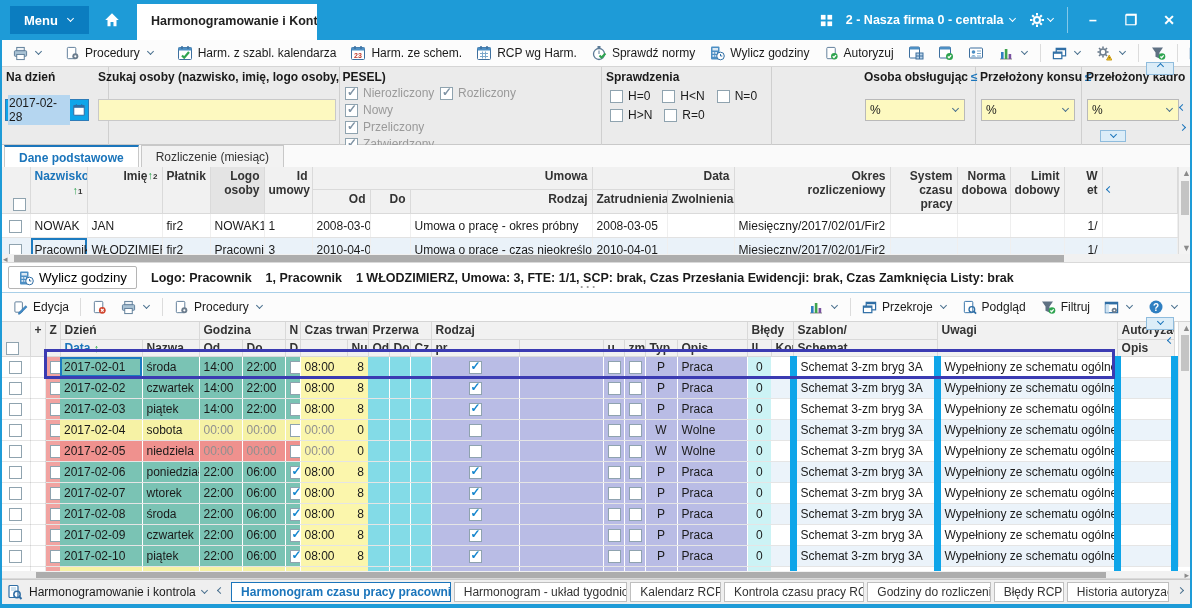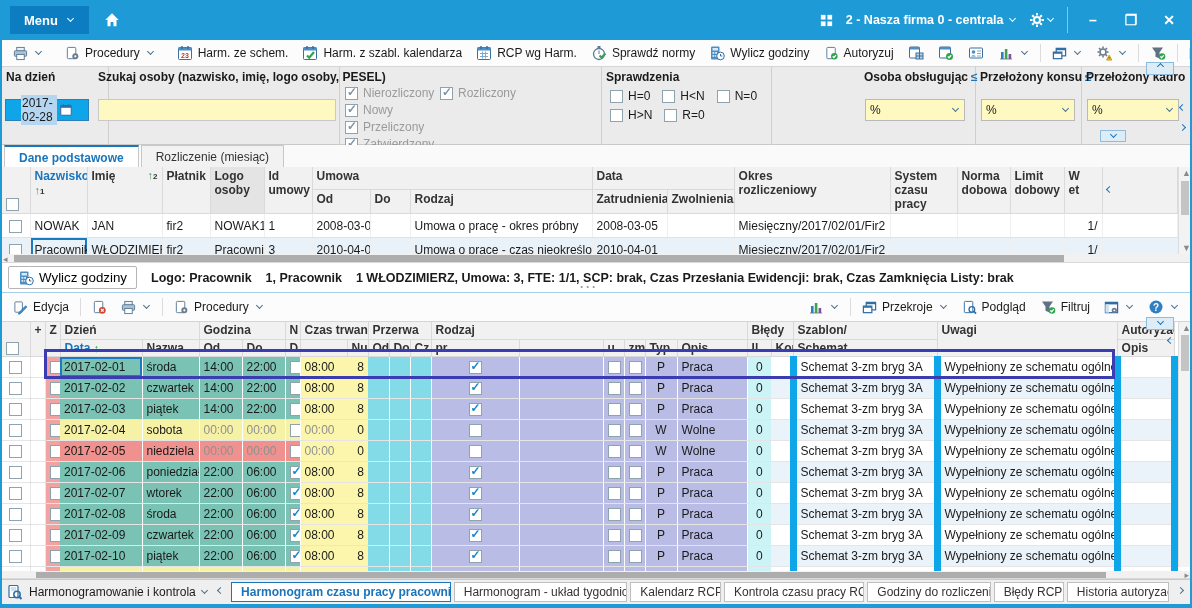--- a/index.html
+++ b/index.html
@@ -28,39 +28,39 @@
   .tbtn{display:flex;align-items:center;gap:5px;padding:0 7px;height:24px;color:#1a1a1a}
   .sep{width:1px;height:18px;background:#DCDCDC;margin:0 4px}
   .tb-right{margin-left:auto;display:flex;align-items:center}
   .popchev{position:absolute;width:28px;height:13px;background:#DCEDF8;border:1px solid #8FBCDD;display:flex;align-items:center;justify-content:center;z-index:30}
   
   #filterbar{position:absolute;left:2px;top:67px;width:1188px;height:78px;background:#EBEBEB;border-bottom:1px solid #C9C9C9;font-size:12px}
   .fsec{position:absolute;top:0;height:78px;border-right:1px solid #CFCFCF;padding:3px 4px}
   .flabel{font-weight:bold;color:#1a1a1a;white-space:nowrap}
   .op{color:#1B75BB;font-weight:bold;margin-left:3px}
   .yinput{background:#FDF9C0;border:1px solid #C9C9C9;height:22px}
-  .dateinput{position:absolute;left:3px;top:32px;width:84px;height:22px;background:#0ea5e9;border:1px solid #2E7CB8;display:flex;align-items:center;padding:0 15px;gap:2px}
+  .dateinput{position:absolute;left:3px;top:32px;width:84px;height:22px;background:#0ea5e9;border:1px solid #2E7CB8;display:flex;align-items:center;padding:0 2px;gap:2px}
   .dateinput .selhl{background:#B5D6F0;padding:1px 1px;font-size:12px}
   .sel{background:#FDF9C0;border:1px solid #B9B9B9;height:22px;display:flex;align-items:center;padding:0 4px;justify-content:space-between}
   .optrow{display:flex;align-items:center;gap:5px;margin-top:3px;white-space:nowrap;color:#1a1a1a}
   .optrow.dis{color:#9a9a9a}
   .cb{display:inline-block;width:13px;height:13px;background:#fff;border:1px solid #8fa3af;position:relative;flex:0 0 13px;vertical-align:middle}
   .cb.ck::after{content:"✓";position:absolute;left:-1px;top:-3px;width:14px;text-align:center;font-size:12px;font-weight:bold;color:#1486CE}
   .cb.dis::after{color:#7f93a4}
   .rb{display:inline-block;width:13px;height:13px;border:1px solid #8a9aa6;border-radius:50%;background:#fff;position:relative;flex:0 0 13px}
   .rb.sel::after{content:"";position:absolute;left:3px;top:3px;width:5px;height:5px;border-radius:50%;background:#1B75BB}
   
   #uppertabs{position:absolute;left:2px;top:145px;width:1188px;height:22px;background:#FAFAFA;display:flex;align-items:flex-end;padding-left:2px}
   .utab{height:22px;padding:4px 14px 0;border:1px solid #C8C8C8;border-bottom:none;background:#F2F2F2;color:#333;margin-right:2px;white-space:nowrap}
   .utab.active{background:#fff;border-top:2px solid #1B75BB;color:#1B75BB;font-weight:bold}
   
   table{border-collapse:collapse;table-layout:fixed}
   th,td{overflow:hidden;white-space:nowrap}
   #empgrid{position:absolute;left:2px;top:167px;width:1176px;height:88px;overflow:hidden}
-  #empgrid th{background:#F1F1F1;border-right:1px solid #DADADA;border-bottom:1px solid #DADADA;font-weight:bold;color:#333;text-align:left;vertical-align:top;padding:2px 4px;white-space:pre-line;font-size:12px}
+  #empgrid th{background:#F1F1F1;border-right:1px solid #DADADA;border-bottom:1px solid #DADADA;font-weight:bold;color:#333;text-align:right;vertical-align:top;padding:2px 4px;white-space:pre-line;font-size:12px}
   #empgrid th.dark{background:#E4E4E4}
   #empgrid th.blue{color:#1B75BB}
   #empgrid td{height:24px;border-bottom:1px solid #E2E2E2;border-right:1px solid #EFEFEF;padding:1px 4px}
   #empgrid tr.alt td{background:#EAF2F9}
   #empgrid td.selcell{box-shadow:inset 0 0 0 2px #1C7BC0}
   .sort{color:#2EA44F;font-weight:bold;font-size:11px}
   .sort i{font-style:normal;font-size:8px;color:#333}
   .vscroll{position:absolute;width:12px;background:#F3F3F3;border-left:1px solid #DDD;z-index:10}
   .vthumb{position:absolute;left:2px;width:8px;background:#C4C4C4}
   .hscroll{position:absolute;left:2px;width:1188px;background:#F1F1F1;border-bottom:1px solid #D9D9D9}
@@ -108,20 +108,21 @@
 <div id="titlebar">
   <div id="menu-btn">
       <span>Menu</span>
       <span class="chev w"></span>
     </div>
   <span id="home-btn">
       <svg width="18" height="18" viewBox="0 0 16 16">
         <path d="M8 2 L14 8 H12 V13.5 H9.3 V9.7 H6.7 V13.5 H4 V8 H2 Z" fill="#fff"></path>
       </svg>
     </span>
+  <div id="main-tab"><span>Harmonogramowanie i Kont</span></div>
   <div id="tb-right">
     <span>
         <svg width="15" height="15" viewBox="0 0 16 16">
           <g fill="#fff">
             <rect x="2" y="2" width="5" height="5"></rect>
             <rect x="9" y="2" width="5" height="5"></rect>
             <rect x="2" y="9" width="5" height="5"></rect>
             <rect x="9" y="9" width="5" height="5"></rect>
           </g>
         </svg>
@@ -176,36 +177,36 @@
       <span class="chev"></span>
     </span>
   <span class="sep"></span>
   <span class="tbtn">
       <span>
         <svg width="16" height="16" viewBox="0 0 16 16">
           <rect x="1.5" y="2.5" width="13" height="12" rx="1" fill="#fff" stroke="#3d6f9e"></rect>
           <rect x="1.5" y="2.5" width="13" height="3" fill="#4d8fc4"></rect>
           <line x1="5" y1="1" x2="5" y2="4" stroke="#3d6f9e" stroke-width="1.5"></line>
           <line x1="11" y1="1" x2="11" y2="4" stroke="#3d6f9e" stroke-width="1.5"></line>
-          <text x="8" y="13" font-size="7" fill="#c0392b" text-anchor="middle" font-weight="bold" font-family="Liberation Sans,sans-serif">23</text>
-        </svg>
-      </span>
-      <span>Harm. ze schem.</span>
+          <path d="M5 10.5 l2.2 2.2 L12 7" stroke="#2ea44f" stroke-width="2.2" fill="none"></path>
+        </svg>
+      </span>
+      <span>Harm. z szabl. kalendarza</span>
     </span>
   <span class="tbtn">
       <span>
         <svg width="16" height="16" viewBox="0 0 16 16">
           <rect x="1.5" y="2.5" width="13" height="12" rx="1" fill="#fff" stroke="#3d6f9e"></rect>
           <rect x="1.5" y="2.5" width="13" height="3" fill="#4d8fc4"></rect>
           <line x1="5" y1="1" x2="5" y2="4" stroke="#3d6f9e" stroke-width="1.5"></line>
           <line x1="11" y1="1" x2="11" y2="4" stroke="#3d6f9e" stroke-width="1.5"></line>
-          <path d="M5 10.5 l2.2 2.2 L12 7" stroke="#2ea44f" stroke-width="2.2" fill="none"></path>
-        </svg>
-      </span>
-      <span>Harm. z szabl. kalendarza</span>
+          <text x="8" y="13" font-size="7" fill="#c0392b" text-anchor="middle" font-weight="bold" font-family="Liberation Sans,sans-serif">23</text>
+        </svg>
+      </span>
+      <span>Harm. ze schem.</span>
     </span>
   <span class="tbtn">
       <span>
         <svg width="16" height="16" viewBox="0 0 16 16">
           <rect x="1.5" y="2.5" width="13" height="12" rx="1" fill="#fff" stroke="#3d6f9e"></rect>
           <rect x="1.5" y="2.5" width="13" height="3" fill="#4d8fc4"></rect>
           <line x1="5" y1="1" x2="5" y2="4" stroke="#3d6f9e" stroke-width="1.5"></line>
           <line x1="11" y1="1" x2="11" y2="4" stroke="#3d6f9e" stroke-width="1.5"></line>
           <g stroke="#7da9cc">
             <line x1="4" y1="8.5" x2="12" y2="8.5"></line>

